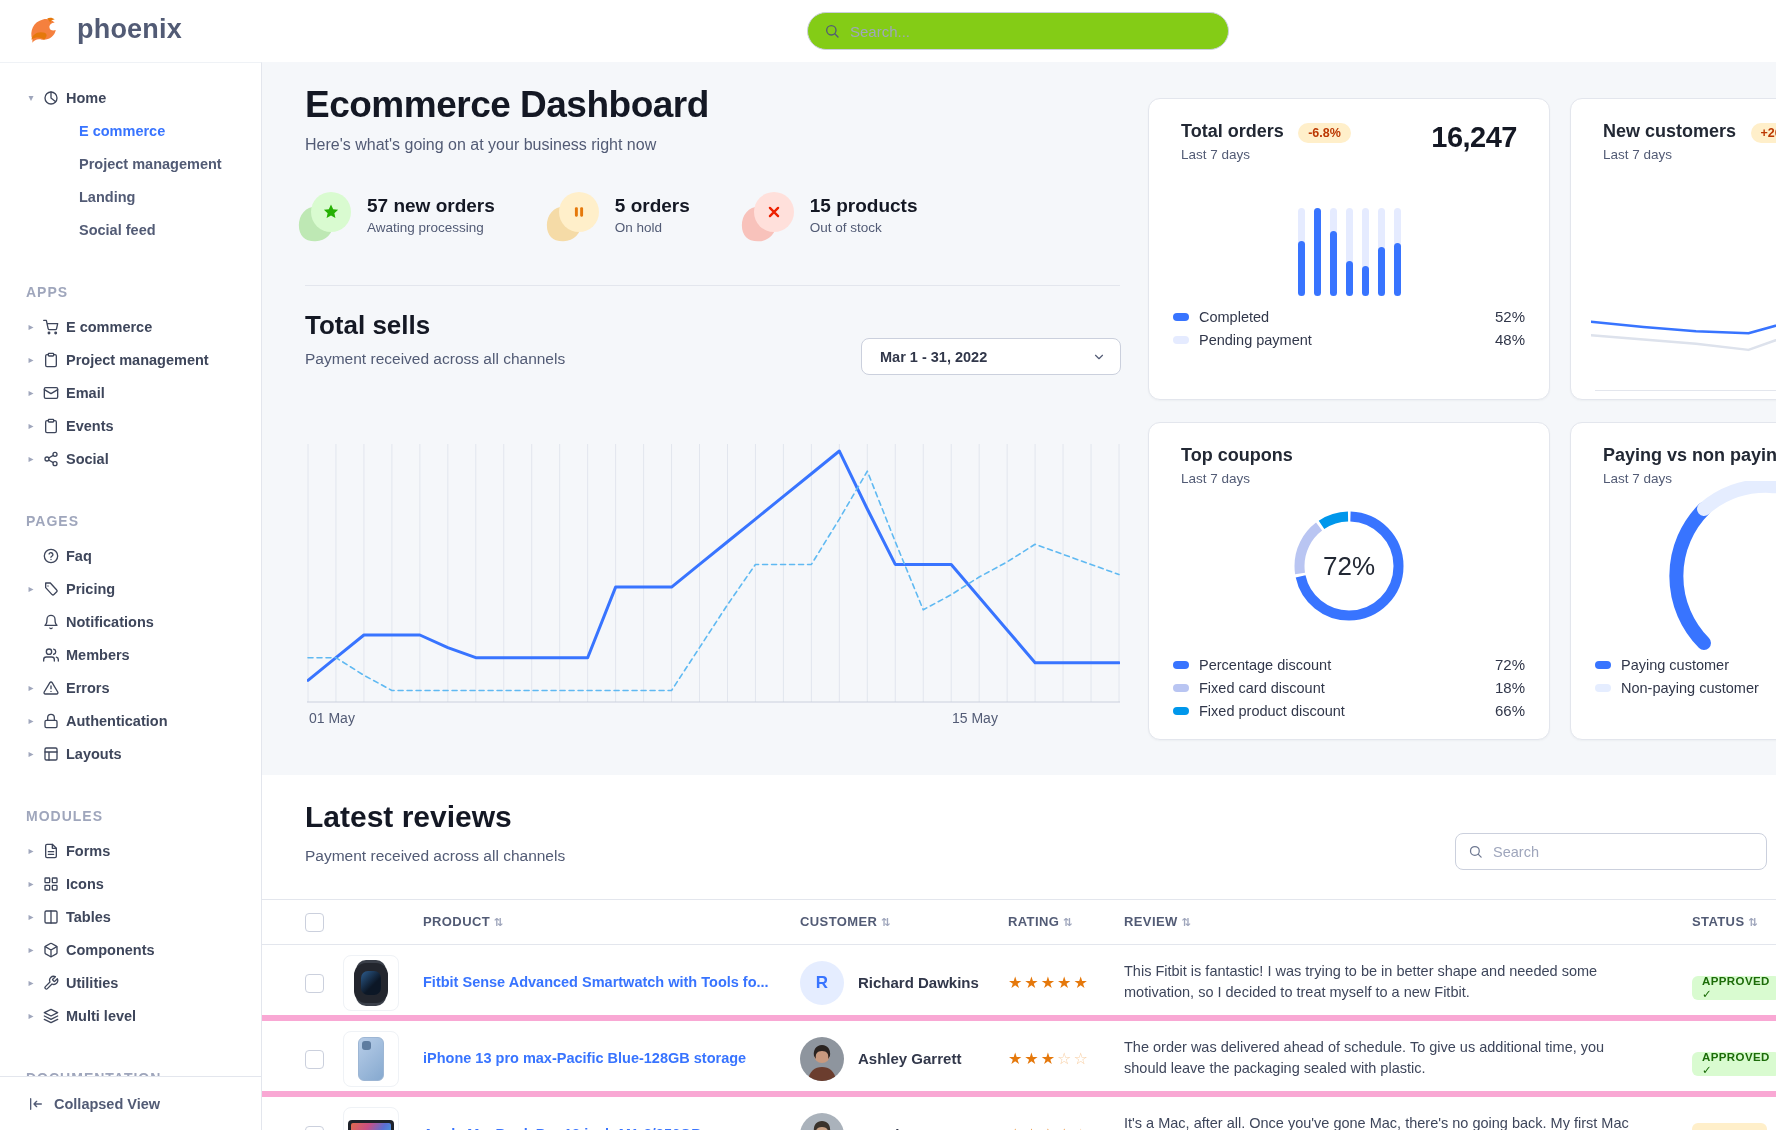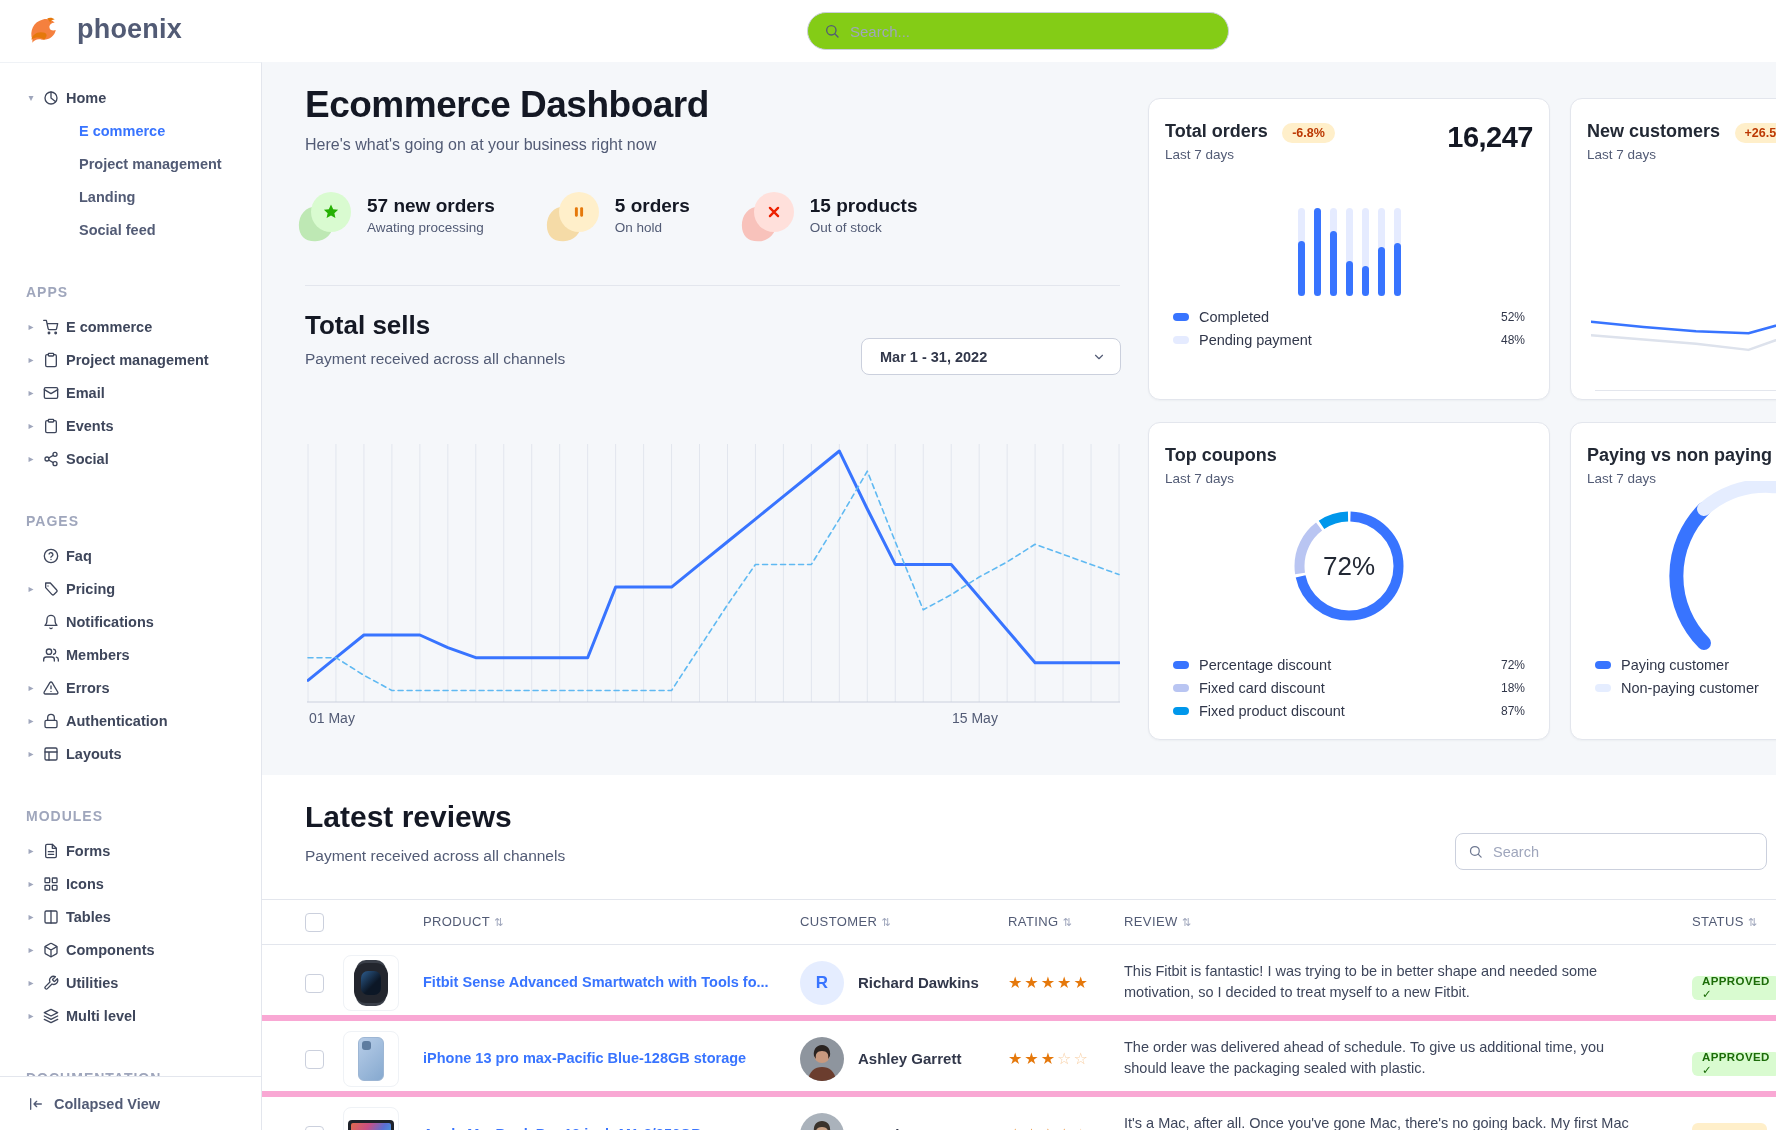--- a/index.html
+++ b/index.html
@@ -55,31 +55,31 @@
   .sells-subtitle { position:absolute; left:43px; top:288px; font-size:15.5px; color:#525b75; }
   .date-select { position:absolute; left:599px; top:276px; width:260px; height:37px; background:#fff; border:1px solid #cbd0dd;
     border-radius:8px; display:flex; align-items:center; justify-content:space-between; padding:0 14px 0 18px; cursor:pointer; }
   .date-select .val { font-size:14.5px; font-weight:600; color:#31374a; }
   .date-select .ic { width:14px; height:14px; color:#525b75; }
 
   .sells-chart { position:absolute; left:45px; top:368px; }
   .x-label { position:absolute; top:648px; font-size:14px; color:#525b75; }
 
   
-  .card { position:absolute; background:#fff; border:1px solid #e3e6ed; border-radius:12px; box-shadow:0 1px 2px rgba(36,40,46,.04); padding:22px 16px; overflow:hidden; }
+  .card { position:absolute; background:#fff; border:1px solid #e3e6ed; border-radius:12px; box-shadow:0 1px 2px rgba(36,40,46,.04); padding:22px 32px; overflow:hidden; }
   .card-head { display:flex; align-items:flex-start; }
   .card-title { font-size:18px; font-weight:800; color:#222834; }
   .pill { margin-left:10px; padding:3px 10px; border-radius:10px; background:#ffefca; color:#bc3803; font-size:12.5px; font-weight:700; }
   .card-period { font-size:13.5px; color:#525b75; margin-top:5px; }
   .card-big { margin-left:auto; font-size:29px; font-weight:800; color:#141824; letter-spacing:-.5px; }
 
   .legend-row { display:flex; align-items:center; gap:10px; height:19px; margin-top:4px; }
   .legend-row .sw { width:16px; height:8px; border-radius:4px; }
   .legend-row .lg-lbl { font-size:14.5px; color:#31374a; }
-  .legend-row .lg-val { margin-left:auto; font-size:12px; color:#31374a; }
+  .legend-row .lg-val { margin-left:auto; font-size:15px; color:#31374a; }
 
   .bars { position:absolute; left:149px; top:109px; height:88px; display:flex; align-items:flex-end; gap:9px; }
   .bar-track { width:7px; height:88px; border-radius:4px; background:#e5ebff; position:relative; }
   .bar-fill { position:absolute; bottom:0; left:0; width:7px; border-radius:4px; background:#3874ff; }
   .to-legend { position:absolute; left:24px; right:24px; top:204px; }
 
   .nc-axis { position:absolute; left:24px; right:-60px; top:291px; height:1px; background:#e3e6ed; }
   .nc-label { position:absolute; left:25px; top:300px; font-size:14px; color:#525b75; }
 
   .donut-wrap { position:absolute; left:145px; top:88px; width:110px; height:110px; }
@@ -93,21 +93,21 @@
   
   .reviews { position:absolute; left:0; top:713px; width:1514px; height:355px; background:#fff; }
   .rv-title { position:absolute; left:43px; top:25px; font-size:30px; font-weight:800; color:#141824; }
   .rv-subtitle { position:absolute; left:43px; top:72px; font-size:15.5px; color:#525b75; }
   .rv-search { position:absolute; left:1193px; top:58px; width:312px; height:37px; border:1px solid #cbd0dd; border-radius:8px;
     display:flex; align-items:center; gap:10px; padding:0 12px; color:#9fa6bc; background:#fff; }
   .rv-search input { border:0; outline:0; flex:1; font-size:14.5px; color:#525b75; background:transparent; font-family:inherit; }
   .rv-search input::placeholder { color:#9fa6bc; }
 
   .tbl-head { position:absolute; left:0; top:124px; width:1514px; height:46px; border-top:1px solid #e3e6ed; border-bottom:1px solid #e3e6ed; }
-  .th { position:absolute; top:14px; font-size:13px; font-weight:400; color:#525b75; letter-spacing:.4px; }
+  .th { position:absolute; top:14px; font-size:13px; font-weight:700; color:#525b75; letter-spacing:.4px; }
   .sort { color:#9fa6bc; font-size:11px; margin-left:4px; }
   .cb { width:19px; height:19px; border:1.5px solid #cbd0dd; border-radius:4px; background:#fff; cursor:pointer; }
 
   .tr { position:absolute; left:0; width:1514px; height:76px; border-bottom:6px solid #f9a8d4; }
   .td { position:absolute; }
   .prod-img { width:56px; height:56px; border:1px solid #eff2f6; border-radius:8px; background:#fff; display:flex; align-items:center; justify-content:center; }
   .prod-link { font-size:14.5px; font-weight:600; color:#3874ff; cursor:pointer; }
   .avatar { width:44px; height:44px; border-radius:50%; display:flex; align-items:center; justify-content:center; overflow:hidden; }
   .avatar.initial { background:#e5edff; color:#3874ff; font-size:17px; font-weight:800; }
   .cust-name { font-size:15px; font-weight:700; color:#31374a; }
@@ -524,21 +524,21 @@
        <span class="lg-val">72%</span>
           </div>
           <div class="legend-row">
             <span class="sw" style="background:#b9c5f2"></span>
        <span class="lg-lbl">Fixed card discount</span>
        <span class="lg-val">18%</span>
           </div>
           <div class="legend-row">
             <span class="sw" style="background:#0097eb"></span>
        <span class="lg-lbl">Fixed product discount</span>
-       <span class="lg-val">87%</span>
+       <span class="lg-val">66%</span>
           </div>
         </div>
     </div>
 
     <div class="card" style="left:1308px; top:360px; width:402px; height:318px;">
       <div class="card-head">
         <div>
           <span class="card-title">Paying vs non paying</span>
           <div class="card-period">Last 7 days</div>
         </div>

